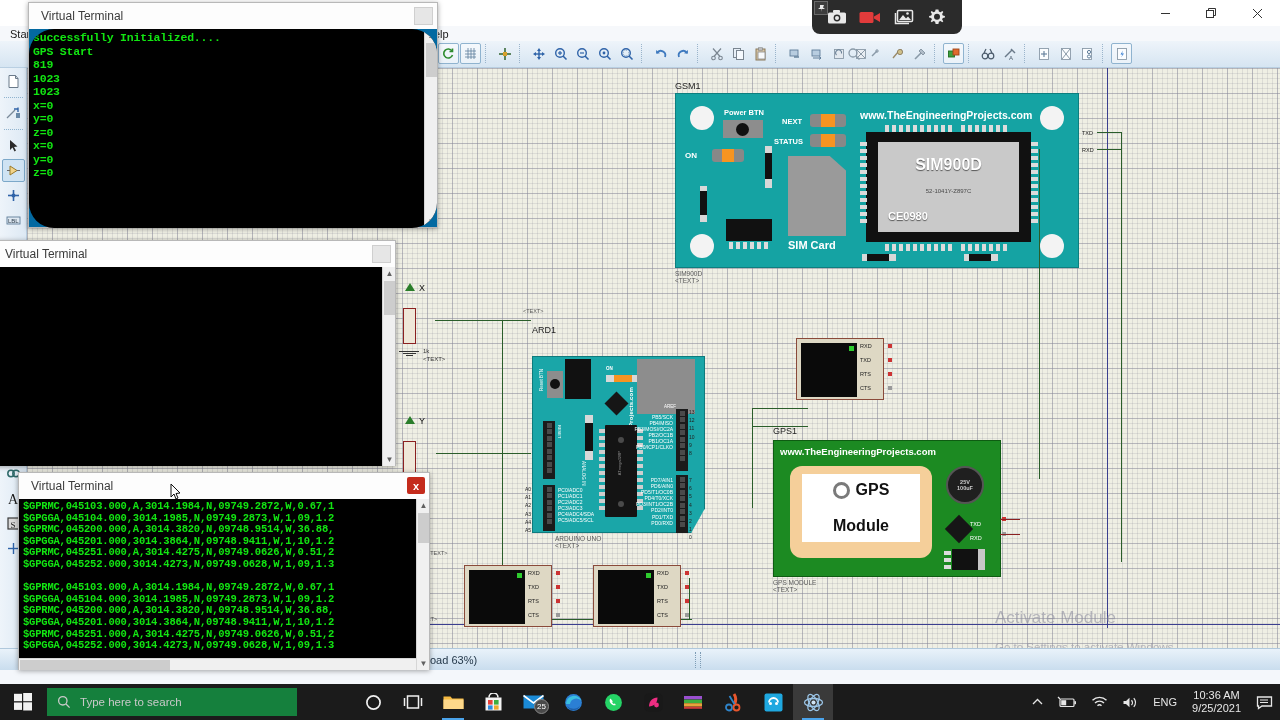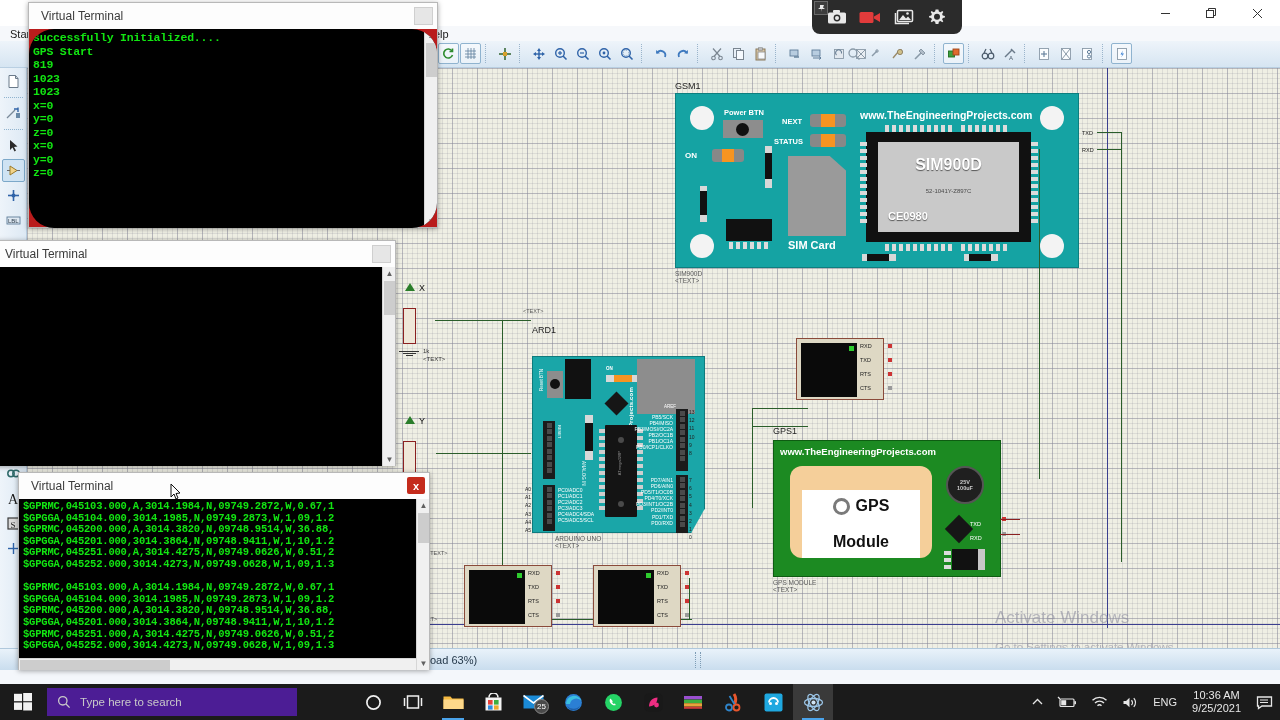--- a/index.html
+++ b/index.html
@@ -161,21 +161,21 @@
 
   
   .pot-body { position:absolute; background:#efe7d8; border:1px solid #8b2020; }
   .arrow-up { position:absolute; width:0;height:0; border-left:5px solid transparent;
      border-right:5px solid transparent; border-bottom:8px solid #2a7d2a;}
   .gnd { position:absolute; }
   .gnd i { display:block; background:#333; margin:1px auto; height:1px; }
 
   
   .vterm {
-    position:absolute; background:#b91c1c;
+    position:absolute; background:#0369a1;
     border:1px solid #b8b8b8;
     box-shadow: 0 1px 5px rgba(0,0,0,.35);
   }
   .vterm-title {
     position:relative; height:26px; background:#fdfdfd;
     display:flex; align-items:center; padding-left:12px;
     font-size:12px; color:#3b3b3b;
   }
   .vterm-close {
     position:absolute; right:4px; top:4px; width:18px; height:17px;
@@ -226,21 +226,21 @@
   .rec-pin { position:absolute; left:2px; top:1px; width:14px;height:14px;
     background:#3d3d3d; border:1px solid #6a6a6a; display:flex;align-items:center;justify-content:center;}
 
   
   .taskbar {
     position:absolute; left:0; top:684px; width:1280px; height:36px;
     background:#1b1b1b; display:flex; align-items:center;
   }
   .start-btn { width:46px; height:36px; display:flex;align-items:center;justify-content:center; }
   .search-box {
-    width:250px; height:28px; background:#4c1d95; margin-left:1px;
+    width:250px; height:28px; background:#15803d; margin-left:1px;
     display:flex; align-items:center; padding-left:10px; gap:9px;
     color:#c9c9c9; font-size:11.5px;
   }
   .tb-icon { width:40px; height:36px; display:flex;align-items:center;justify-content:center; position:relative; }
   .tb-icon.active { background:#3a3a3a; }
   .tb-icon .underline { position:absolute; bottom:0; left:9px; width:22px; height:2px; background:#4aa3ea; }
   .tray { position:absolute; right:0; top:0; height:36px; display:flex; align-items:center; gap:0px; }
   .tray-item { height:44px; display:flex;align-items:center;justify-content:center; color:#e6e6e6; font-size:11px; padding:0 7px;}
   .clock { display:flex; flex-direction:column; align-items:center; justify-content:center;
     color:#e8e8e8; font-size:11px; line-height:13px; padding:0 8px; }
@@ -724,21 +724,21 @@
       <div style="position:absolute; left:1055px; top:79px; font-size:5.5px; color:#222;">RXD</div>
       <div class="wire" style="left:1070px; top:64px; width:25px; height:1px;"></div>
       <div class="wire" style="left:1070px; top:81px; width:25px; height:1px;"></div>
       <div class="wire" style="left:1094px; top:64px; width:1px; height:430px;"></div>
       <div class="wire" style="left:1012px; top:81px; width:1px; height:330px;"></div>
 
       <div class="ref-label" style="left:746px; top:358px;">GPS1</div>
       <div class="gps-board" style="left:746px; top:372px; width:228px; height:137px;">
         <div style="position:absolute; left:6px; top:5px; font-size:9.5px; font-weight:bold; color:#fff;">www.TheEngineeringProjects.com</div>
         <div class="gps-inner-pad" style="left:16px; top:25px; width:142px; height:92px;">
-          <div class="gps-screen" style="left:12px; top:24px; width:118px; height:68px;gap:16px;">
+          <div class="gps-screen" style="left:12px; top:8px; width:118px; height:68px;gap:16px;">
             <div style="display:flex; align-items:center; gap:6px;">
               <span style="width:17px;height:17px;border:3.5px solid #7a7a7a;border-radius:50%;display:inline-block;"></span>
               <span style="font-size:16px; font-weight:bold; color:#111;">GPS</span>
             </div>
             <div style="font-size:16px; font-weight:bold; color:#111; margin-top:2px;">Module</div>
           </div>
         </div>
         <div class="gps-cap" style="left:172px; top:25px; width:38px; height:38px;">
           <span>25V</span>
           <span>100uF</span>
@@ -988,21 +988,21 @@
       </div>
       <div class="pin-sq" style="left:658px; top:503px;"></div>
       <div class="pin-sq" style="left:658px; top:517px;"></div>
       <div class="pin-sq" style="left:658px; top:531px;"></div>
       <div class="pin-sq gray" style="left:658px; top:545px;"></div>
 
       <div style="position:absolute; left:400px; top:482px; font-size:5.5px; color:#555;">&lt;TEXT&gt;</div>
       <div style="position:absolute; left:400px; top:548px; font-size:5.5px; color:#555;">ET&gt;</div>
 
       <div style="position:absolute; left:968px; top:540px; color:#8f8fa0; opacity:.6;">
-        <div style="font-size:17px;">Activate Windows</div>
+        <div style="font-size:17px;">Activate Module</div>
         <div style="font-size:11.5px; margin-top:13px;">Go to Settings to activate Windows</div>
       </div>
     </div>
 
     <div class="statusbar">
       <span class="status-text">oad 63%)</span>
       <span class="status-grip"></span>
     </div>
   </div>
 

